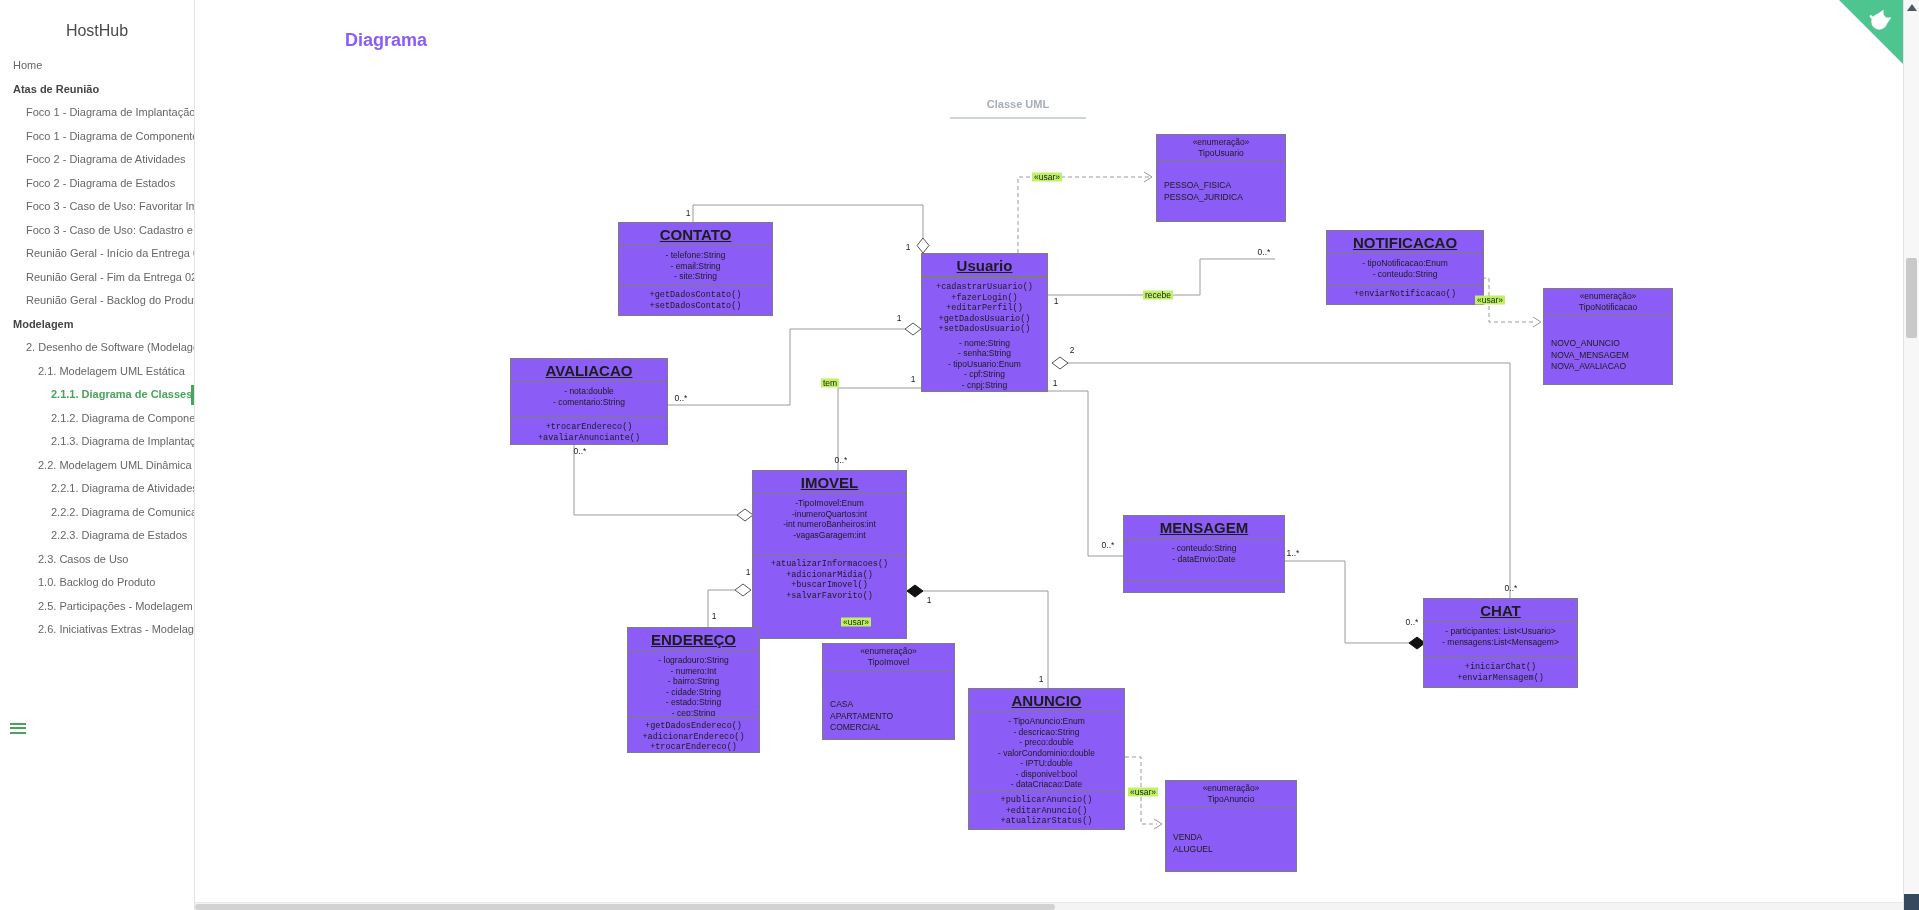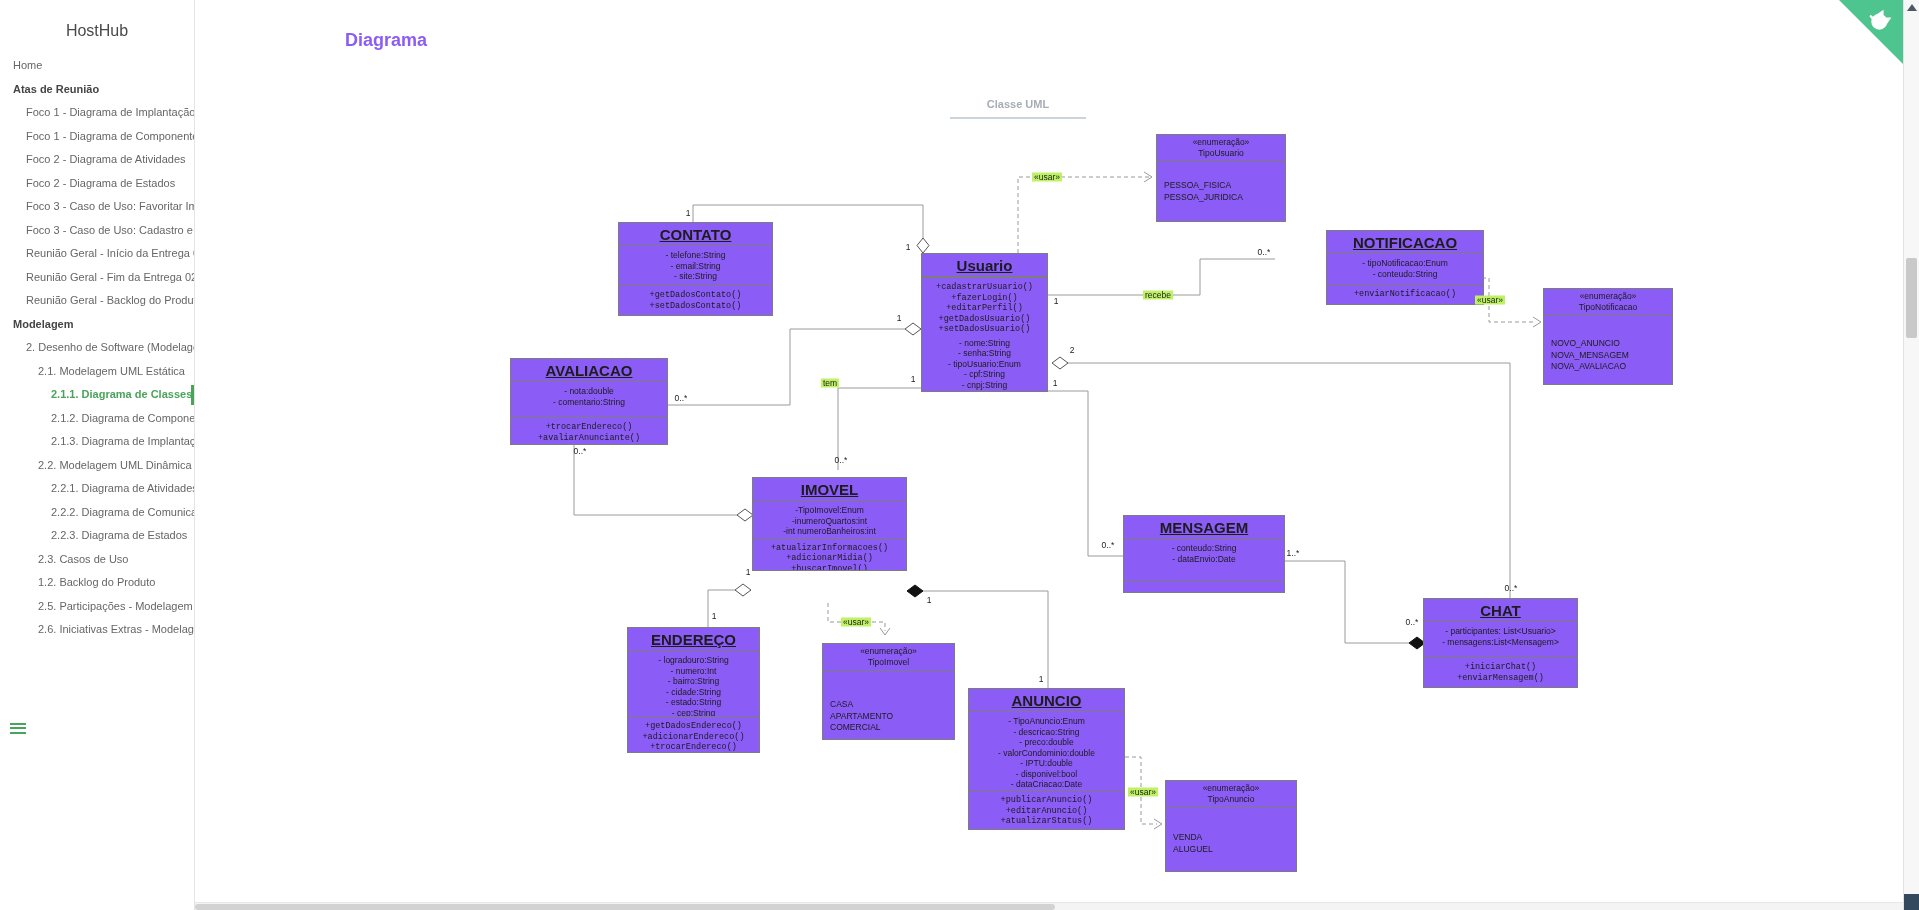--- a/index.html
+++ b/index.html
@@ -78,21 +78,21 @@
     <div class="sb-item lv1">2. Desenho de Software (Modelagem)</div>
     <div class="sb-item lv2">2.1. Modelagem UML Estática</div>
     <div class="sb-item lv3 active">2.1.1. Diagrama de Classes</div>
     <div class="sb-item lv3">2.1.2. Diagrama de Componentes</div>
     <div class="sb-item lv3">2.1.3. Diagrama de Implantação</div>
     <div class="sb-item lv2">2.2. Modelagem UML Dinâmica</div>
     <div class="sb-item lv3">2.2.1. Diagrama de Atividades</div>
     <div class="sb-item lv3">2.2.2. Diagrama de Comunicação</div>
     <div class="sb-item lv3">2.2.3. Diagrama de Estados</div>
     <div class="sb-item lv2">2.3. Casos de Uso</div>
-    <div class="sb-item lv2">1.2. Backlog do Produto</div>
+    <div class="sb-item lv2">1.0. Backlog do Produto</div>
     <div class="sb-item lv2">2.5. Participações - Modelagem</div>
     <div class="sb-item lv2">2.6. Iniciativas Extras - Modelagem</div>
     <div id="hamburger">
         <span></span>
         <span></span>
         <span></span>
       </div>
   </nav>
 
   <h1 id="page-title">Diagrama</h1>
@@ -175,21 +175,21 @@
   </div>
 
   <div class="uml" style="left:510px;top:358px;width:158px;height:87px;">
     <div class="uml-title">AVALIACAO</div>
     <div class="uml-sec" style="height:40px;">- nota:double
 - comentario:String</div>
     <div class="uml-sec b">+trocarEndereco()
 +avaliarAnunciante()</div>
   </div>
 
-  <div class="uml" style="left:752px;top:470px;width:155px;height:94px;margin-top:7px;">
+  <div class="uml" style="left:752px;top:470px;width:155px;height:169px;">
     <div class="uml-title">IMOVEL</div>
     <div class="uml-sec" style="height:60px;">-TipoImovel:Enum
 -inumeroQuartos:int
 -int numeroBanheiros:int
 -vagasGaragem:int</div>
     <div class="uml-sec b">+atualizarInformacoes()
 +adicionarMidia()
 +buscarImovel()
 +salvarFavorito()</div>
   </div>

